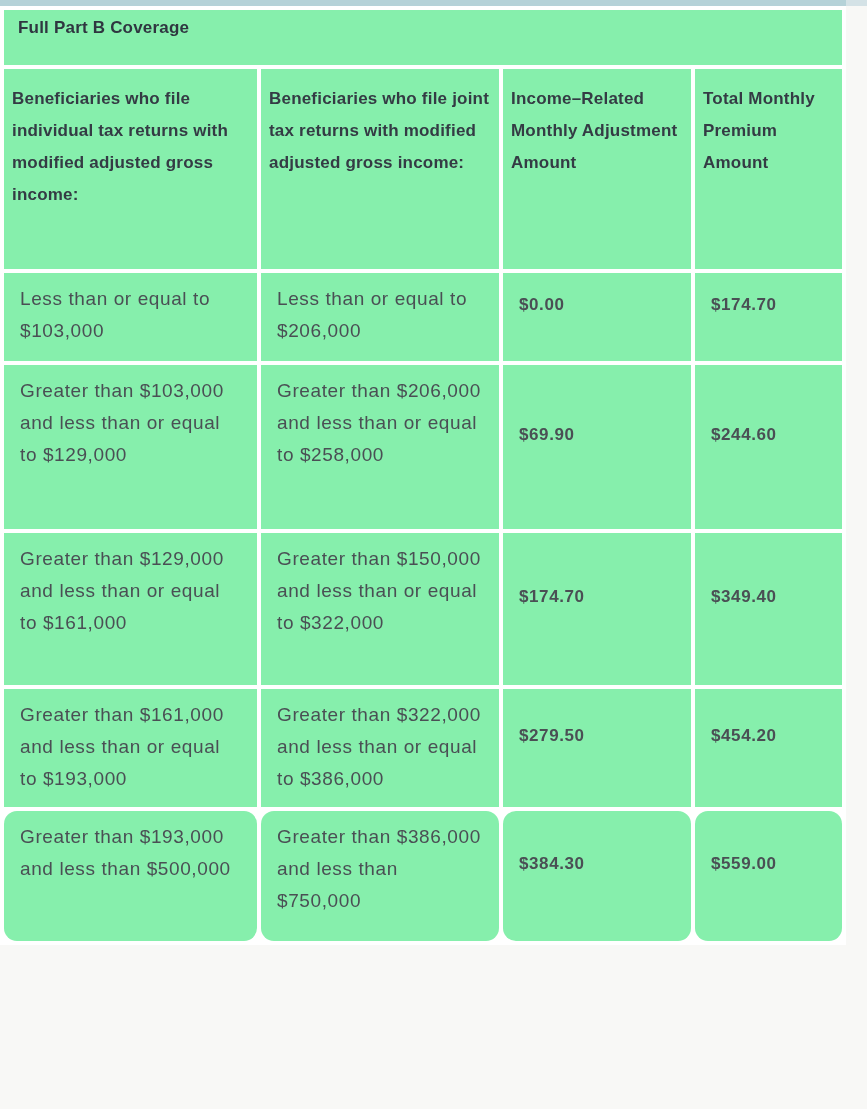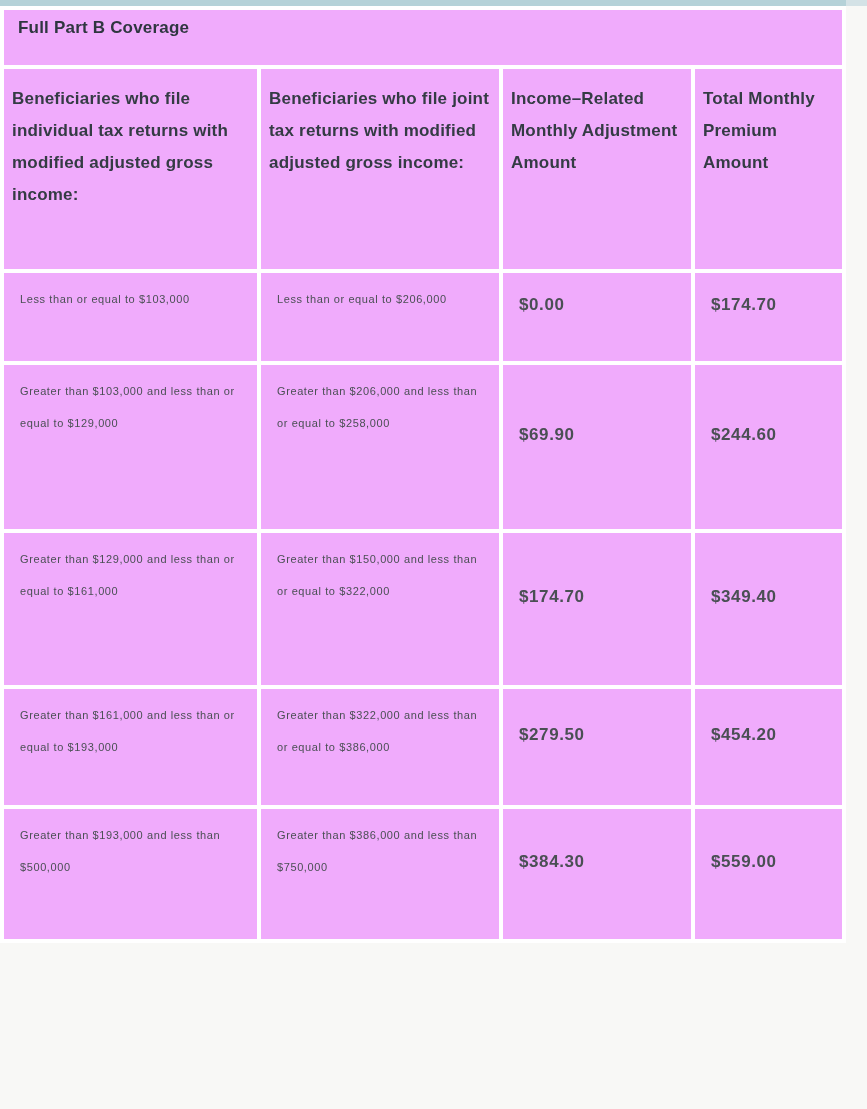--- a/index.html
+++ b/index.html
@@ -24,21 +24,21 @@
   
   table.partb {
     border-collapse: separate;
     border-spacing: 4px;
     background: #ffffff;
     width: 846px;
     table-layout: fixed;
   }
 
   td {
-    background: #f0abfc;
+    background: #86efac;
     color: #4a4f54;
   }
 
   
   td.title-cell {
     height: 55px;
     vertical-align: top;
     padding: 8px 14px;
     font-size: 17px;
     font-weight: bold;
@@ -55,40 +55,40 @@
     font-weight: bold;
     line-height: 32px;
     color: #343b44;
     letter-spacing: 0.2px;
   }
 
   
   td.range-cell {
     vertical-align: top;
     padding: 10px 16px 12px 16px;
-    font-size: 11px;
+    font-size: 19px;
     line-height: 32px;
     letter-spacing: 0.6px;
     font-weight: 400;
   }
 
   
   td.amount-cell {
     vertical-align: middle;
     padding: 0 16px 24px 16px;
     font-size: 17px;
     letter-spacing: 0.6px;
     font-weight: 700;
   }
 
   tr.row-1 td { height: 88px;  }
   tr.row-2 td { height: 164px; }
   tr.row-3 td { height: 152px; }
   tr.row-4 td { height: 116px; }
-  tr.row-5 td { height: 130px; }
+  tr.row-5 td { height: 130px; border-radius: 13px; }
   tr.row-6 td { height: 98px;  }
 </style>
 </head>
 <body>
 
 <div class="accent-strip">
   <div class="strip-main"></div>
   <div class="strip-right"></div>
 </div>
 

